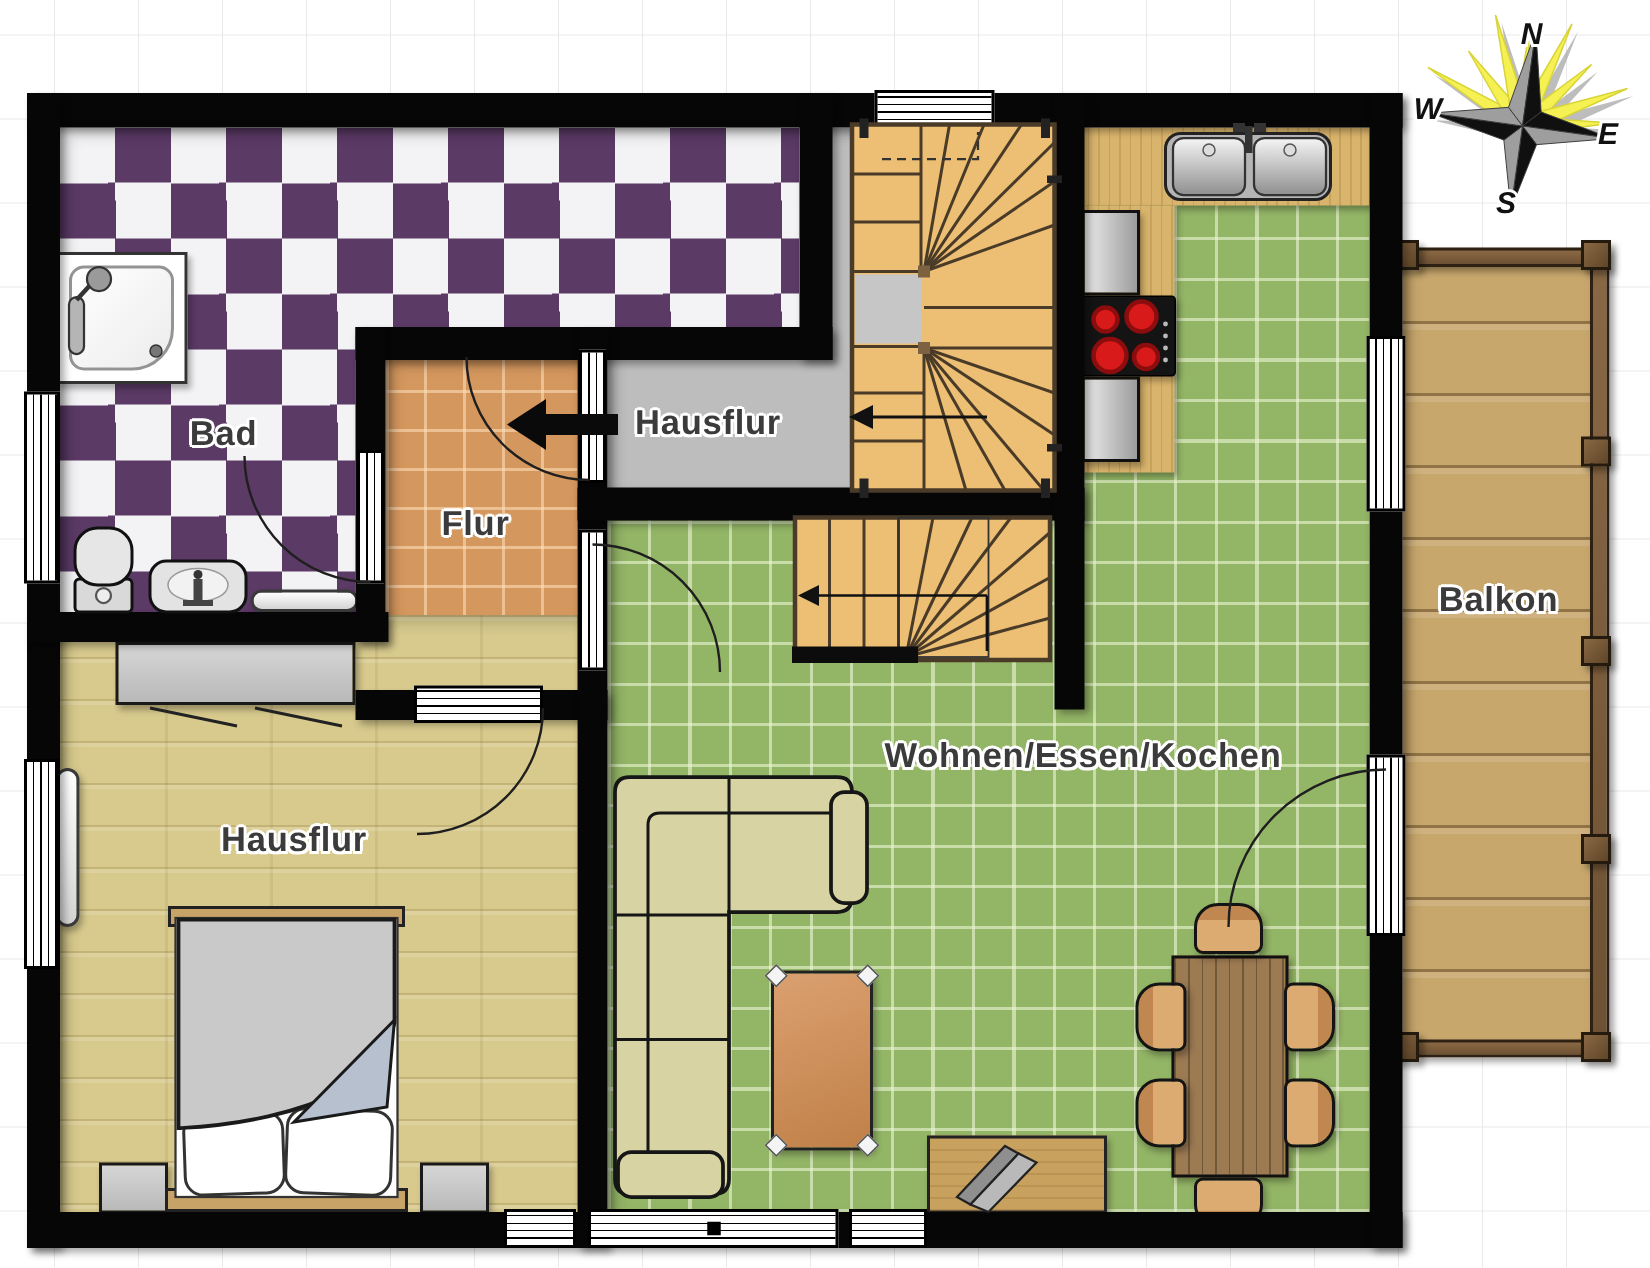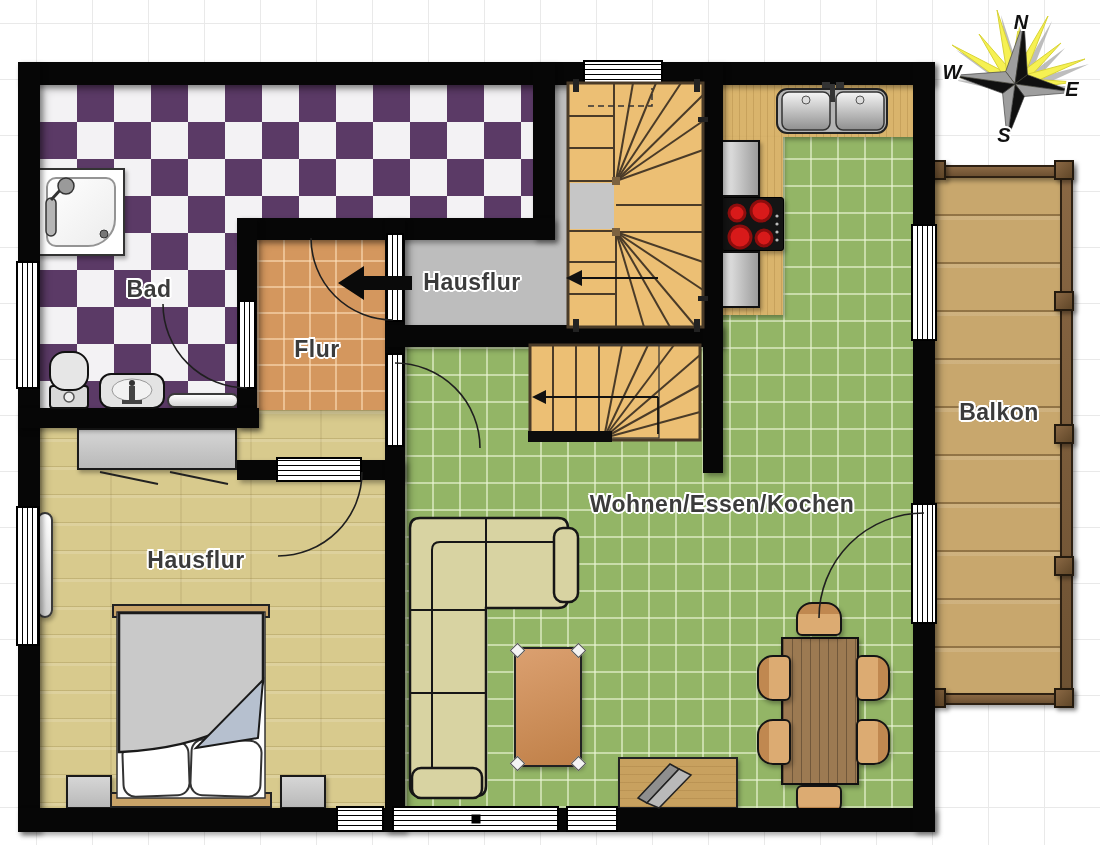--- a/index.html
+++ b/index.html
@@ -328,15 +328,15 @@
         <text x="952" y="79">W</text>
       </g>
     </g>
   </svg>
 
   <div class="abs room-label" style="left:149px;top:289px;">Bad</div>
   <div class="abs room-label" style="left:317px;top:349px;">Flur</div>
   <div class="abs room-label" style="left:472px;top:282px;">Hausflur</div>
   <div class="abs room-label" style="left:196px;top:560px;">Hausflur</div>
   <div class="abs room-label" style="left:722px;top:504px;text-align:center;">Wohnen/Essen/Kochen</div>
-  <div class="abs room-label" style="left:999px;top:412px;">Balkon</div>
+  <div class="abs room-label" style="left:999px;top:400px;">Balkon</div>
 
 </div>
 
 </body></html>

